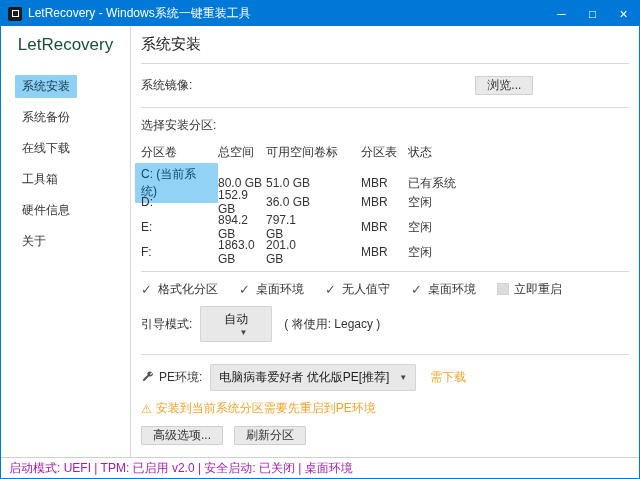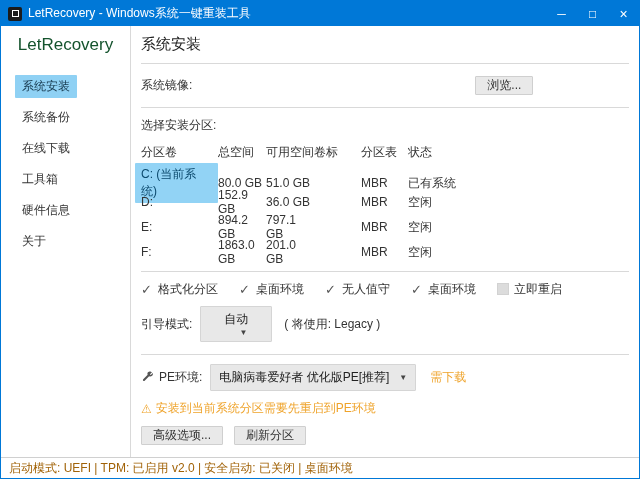--- a/index.html
+++ b/index.html
@@ -95,21 +95,21 @@
   .orange { color:#efa32a; }
   .need-dl { margin-left:14px; }
   .warn-row { margin-top:9px; display:flex; align-items:center; }
   .warn-icon { margin-right:4px; font-size:12px; }
   .action-row { margin-top:9px; display:flex; }
   .action-row .btn + .btn { margin-left:11px; }
   
   .statusbar {
     flex:0 0 21px; height:21px; border-top:1px solid #d0d0d0;
     display:flex; align-items:center; padding-left:8px; background:#fff;
-    color:#a16207; white-space:nowrap;
+    color:#a21caf; white-space:nowrap;
   }
 </style>
 </head>
 <body>
 
 <div class="window">
 
   <div class="titlebar">
     <div class="app-icon">
         <div class="inner"></div>

